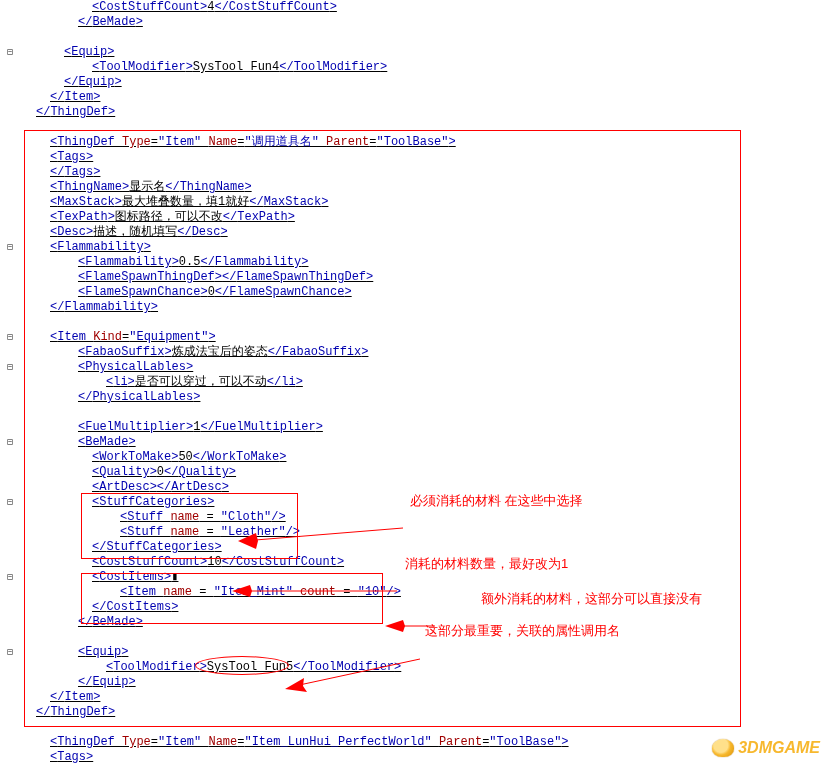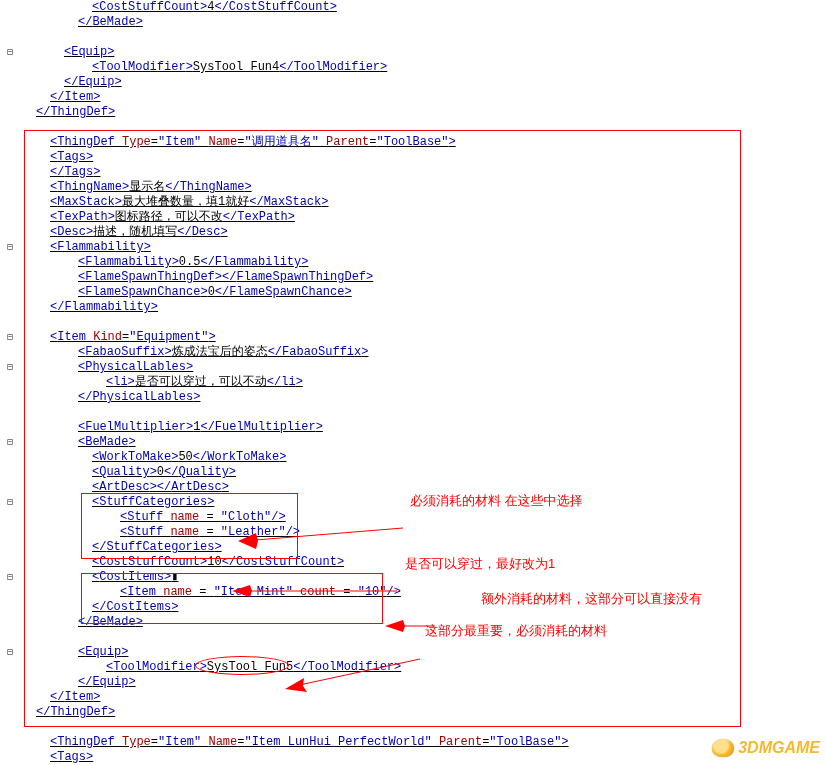--- a/index.html
+++ b/index.html
@@ -130,22 +130,22 @@
 <div class="arrow" style="left:285px; top:626px;">
   <svg width="140" height="40">
       <defs></defs>
       <path d="M135 5 L5 33" stroke="#f00" fill="none"></path>
       <polygon points="0,35 19,24 18,32 22,38" fill="#f00"></polygon>
     </svg>
 </div>
 
 
 <div class="annot" style="left:410px; top:492px;">必须消耗的材料 在这些中选择</div>
-<div class="annot" style="left:405px; top:555px;">是否可以穿过，最好改为1</div>
+<div class="annot" style="left:405px; top:555px;">消耗的材料数量，最好改为1</div>
 <div class="annot" style="left:440px; top:590px;margin-left:41px;">额外消耗的材料，这部分可以直接没有</div>
-<div class="annot" style="left:425px; top:622px;">这部分最重要，必须消耗的材料</div>
+<div class="annot" style="left:425px; top:622px;">这部分最重要，关联的属性调用名</div>
 
 <div class="watermark">
   <span class="wm-icon"></span><span>3DMGAME</span>
 </div>
 
 
 
 
 </body></html>

